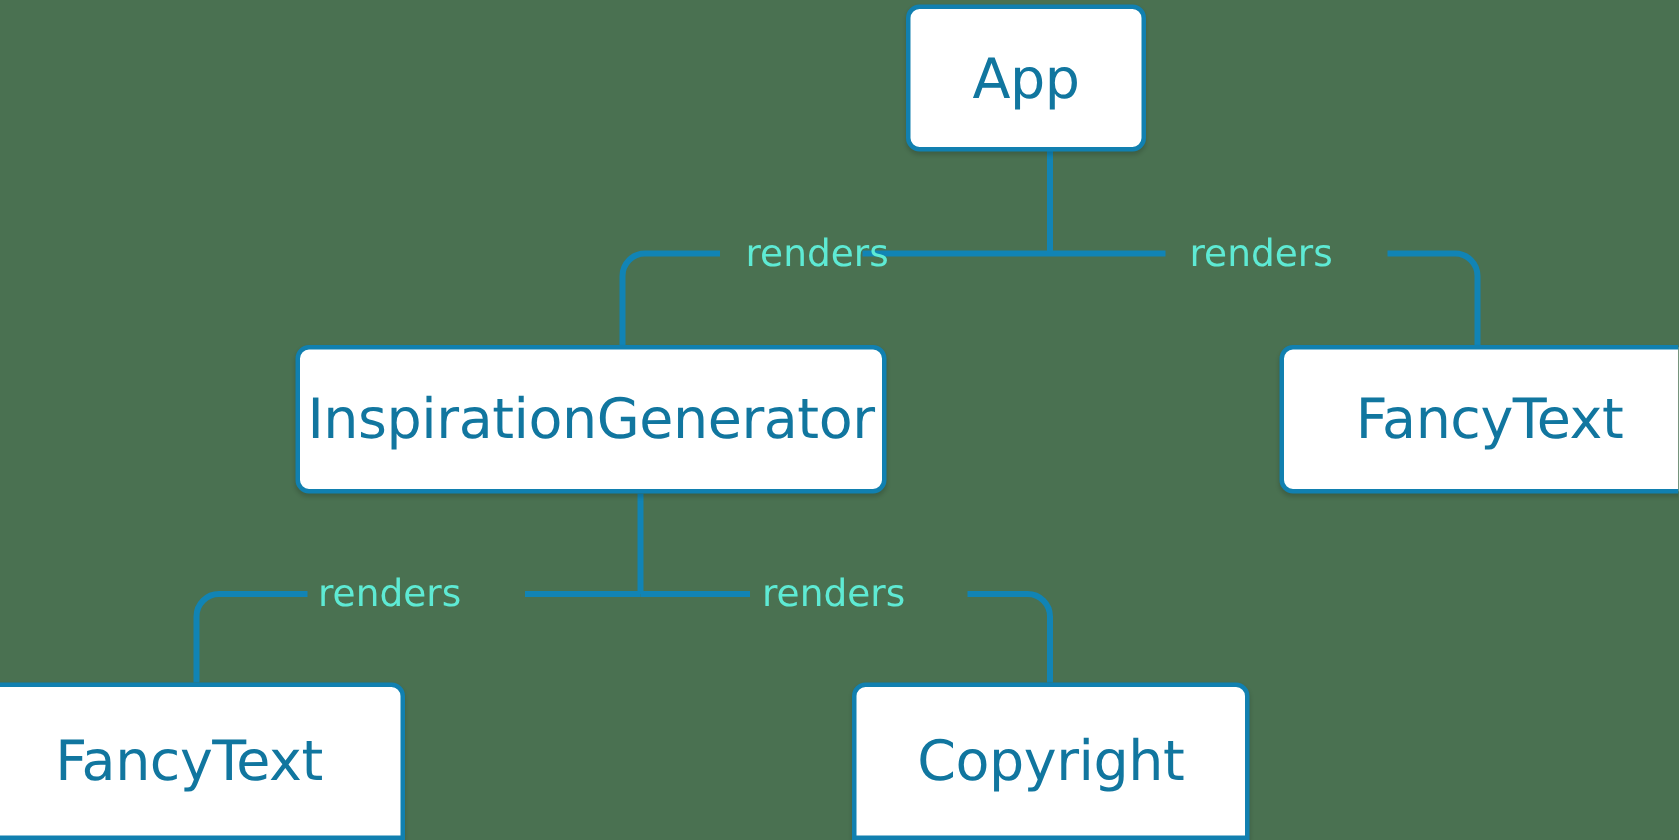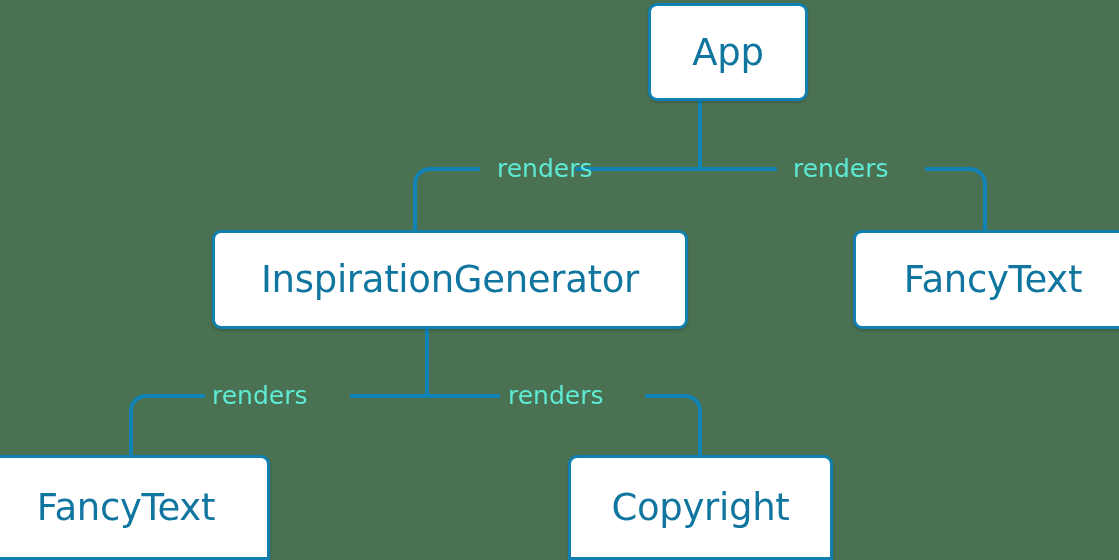--- a/index.html
+++ b/index.html
@@ -35,22 +35,22 @@
     z-index: 2;
     box-shadow: 0 2px 3px rgba(0,0,0,0.16);
   }
   .node .label {
     font-size: 37px;
     letter-spacing: -0.3px;
     line-height: 1;
     white-space: nowrap;
     font-weight: 400;
   }
-  #node-app      { left: 648px; top: 3px;   width: 160px; height: 98px; }
-  #node-inspgen  { left: 197px; top: 230px; width: 476px; height: 99px; margin-left: 15px; }
+  #node-app      { left: 604px; top: 3px;   width: 160px; height: 98px; }
+  #node-inspgen  { left: 197px; top: 230px; width: 394px; height: 99px; }
   #node-fancy-r  { left: 853px; top: 230px; width: 280px; height: 99px; }
   #node-fancy-l  { left: -18px; top: 455px; width: 288px; height: 105px; border-bottom-left-radius: 0; border-bottom-right-radius: 0; }
   #node-copy     { left: 568px; top: 455px; width: 265px; height: 105px; border-bottom-left-radius: 0; border-bottom-right-radius: 0; }
   .edge-label {
     position: absolute;
     color: #5eead4;
     font-size: 25px;
     line-height: 1;
     white-space: nowrap;
     z-index: 3;

